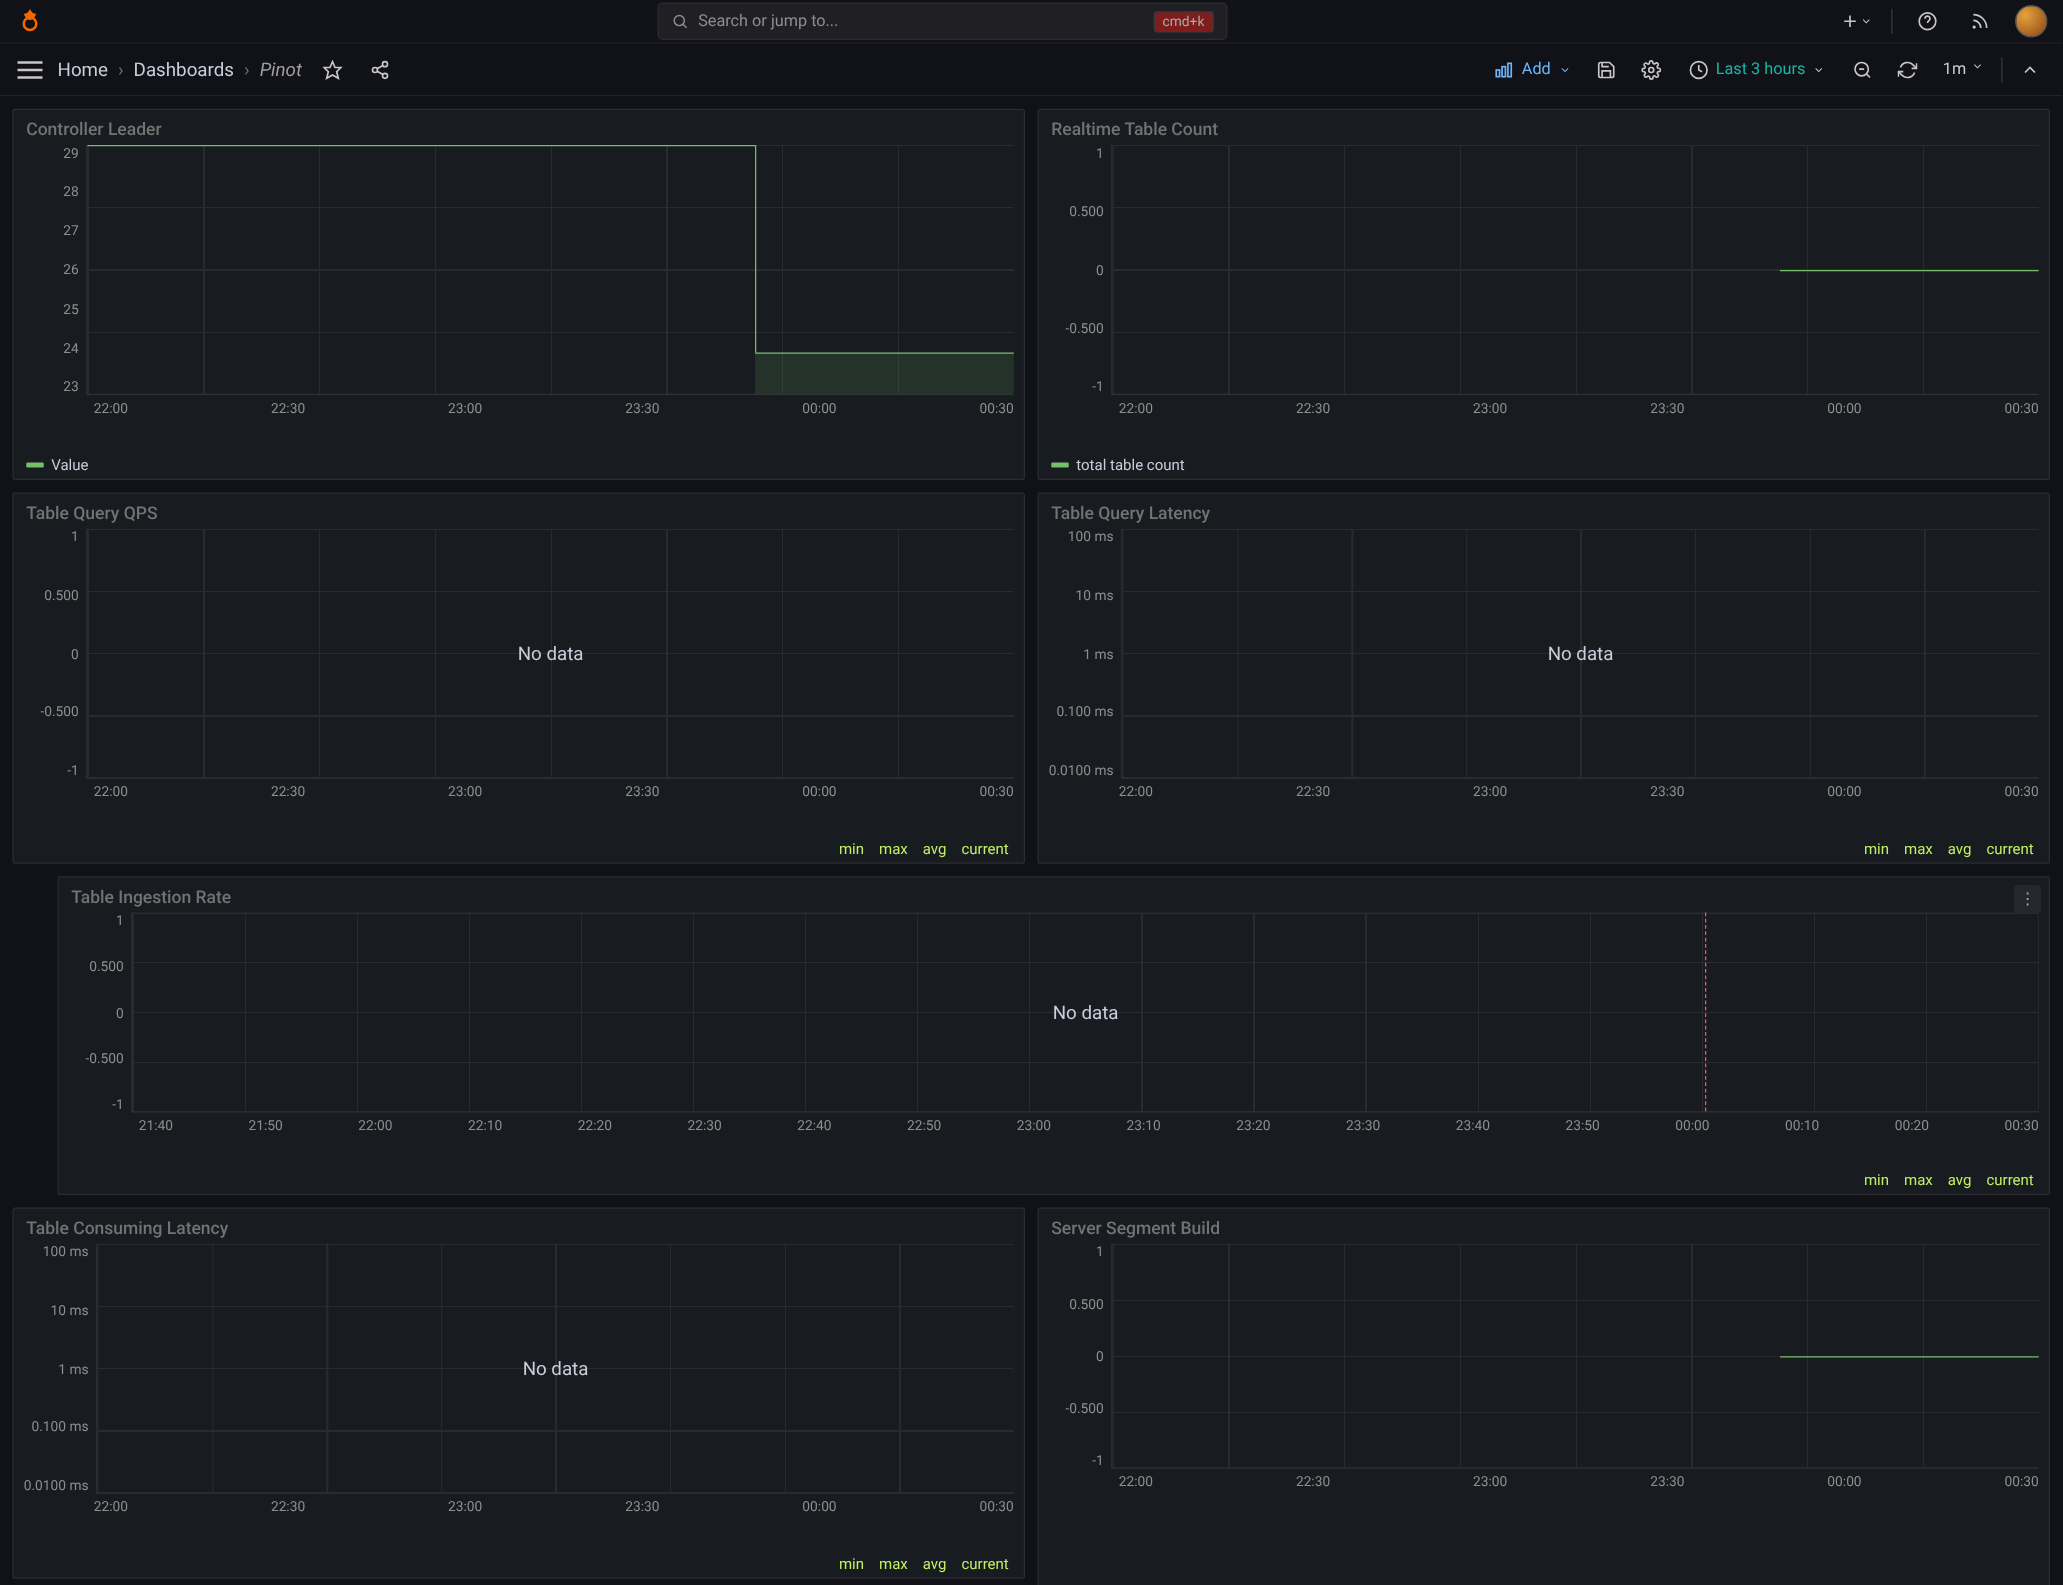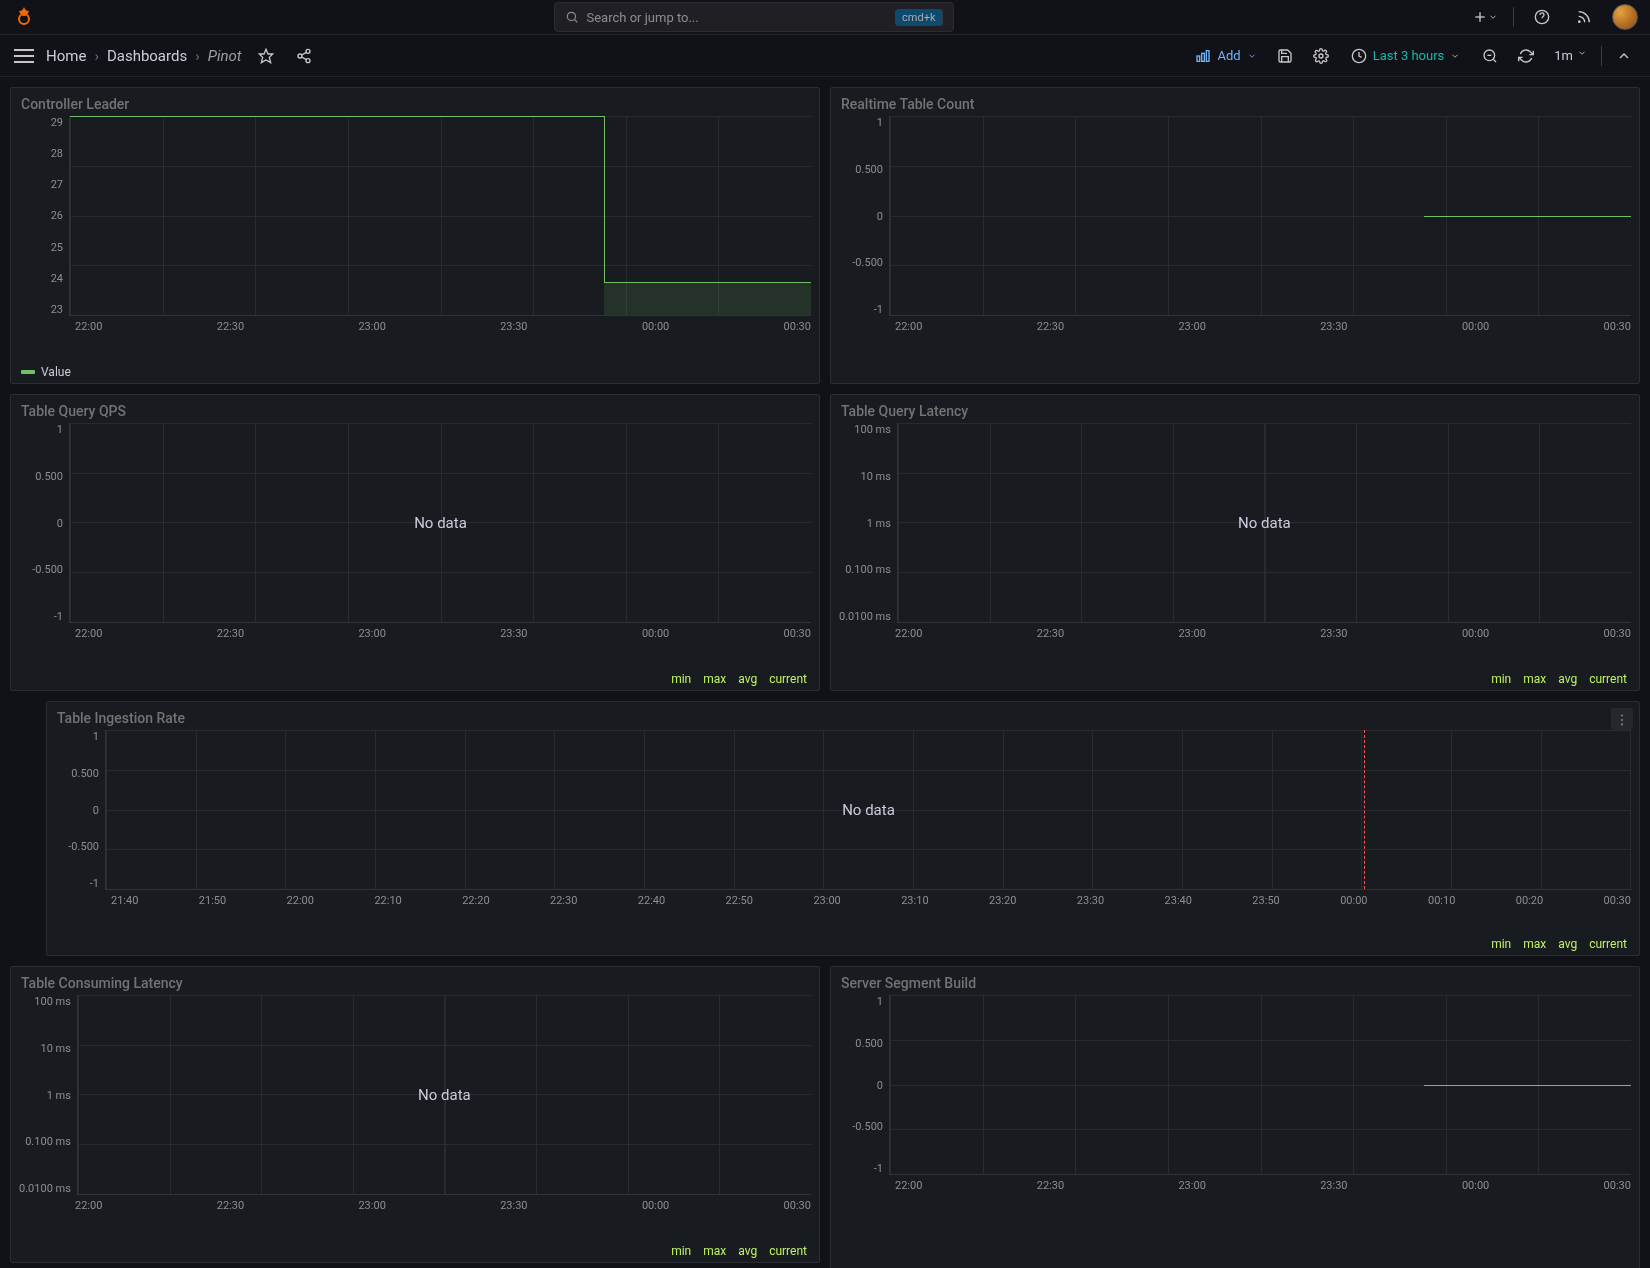--- a/index.html
+++ b/index.html
@@ -19,34 +19,34 @@
   display: flex;
   align-items: center;
   padding: 0 12px;
   background: #111217;
   border-bottom: 1px solid #222328;
 }
 .logo { width: 24px; height: 24px; margin-right: 12px; }
 .searchbox {
   margin-left: auto;
   margin-right: auto;
-  width: 400px;
+  width: 456px;
   height: 30px;
   background: #1f1f24;
   border: 1px solid #2c2c33;
   border-radius: 4px;
   display: flex;
   align-items: center;
   padding: 0 10px;
   color: #8e8e8e;
   gap: 8px;
 }
 .searchbox .kbd {
   margin-left: auto;
-  background: #0c4a6e;
+  background: #7f1d1d;
   border: 1px solid #3a3a40;
   border-radius: 3px;
   padding: 1px 6px;
   font-size: 11px;
   color: #aaa;
 }
 .topbar-right { display: flex; align-items: center; gap: 14px; margin-left: 12px; }
 .icon-btn { width: 28px; height: 28px; display: flex; align-items: center; justify-content: center; color: #c7c7c7; cursor: pointer; border-radius: 3px; }
 .avatar { width: 26px; height: 26px; border-radius: 50%; background: radial-gradient(circle at 30% 30%, #e6a23c, #8b4513); border: 1px solid #555; }
 .divider-v { width: 1px; height: 20px; background: #3a3a40; }
@@ -384,20 +384,24 @@
         </div>
         <div class="x-axis">
             <span>22:00</span>
             <span>22:30</span>
             <span>23:00</span>
             <span>23:30</span>
             <span>00:00</span>
             <span>00:30</span>
           </div>
       </div>
+      <div class="legend">
+        <span class="legend-swatch"></span>
+        <span>total table count</span>
+      </div>
     </div>
   </div>
 
   <div class="row">
 
     <div class="panel half" style="height:297px">
       <div class="panel-title">Table Query QPS</div>
       <div class="panel-body">
         <div class="chart-area" style="height:200px">
           <div class="y-axis">

